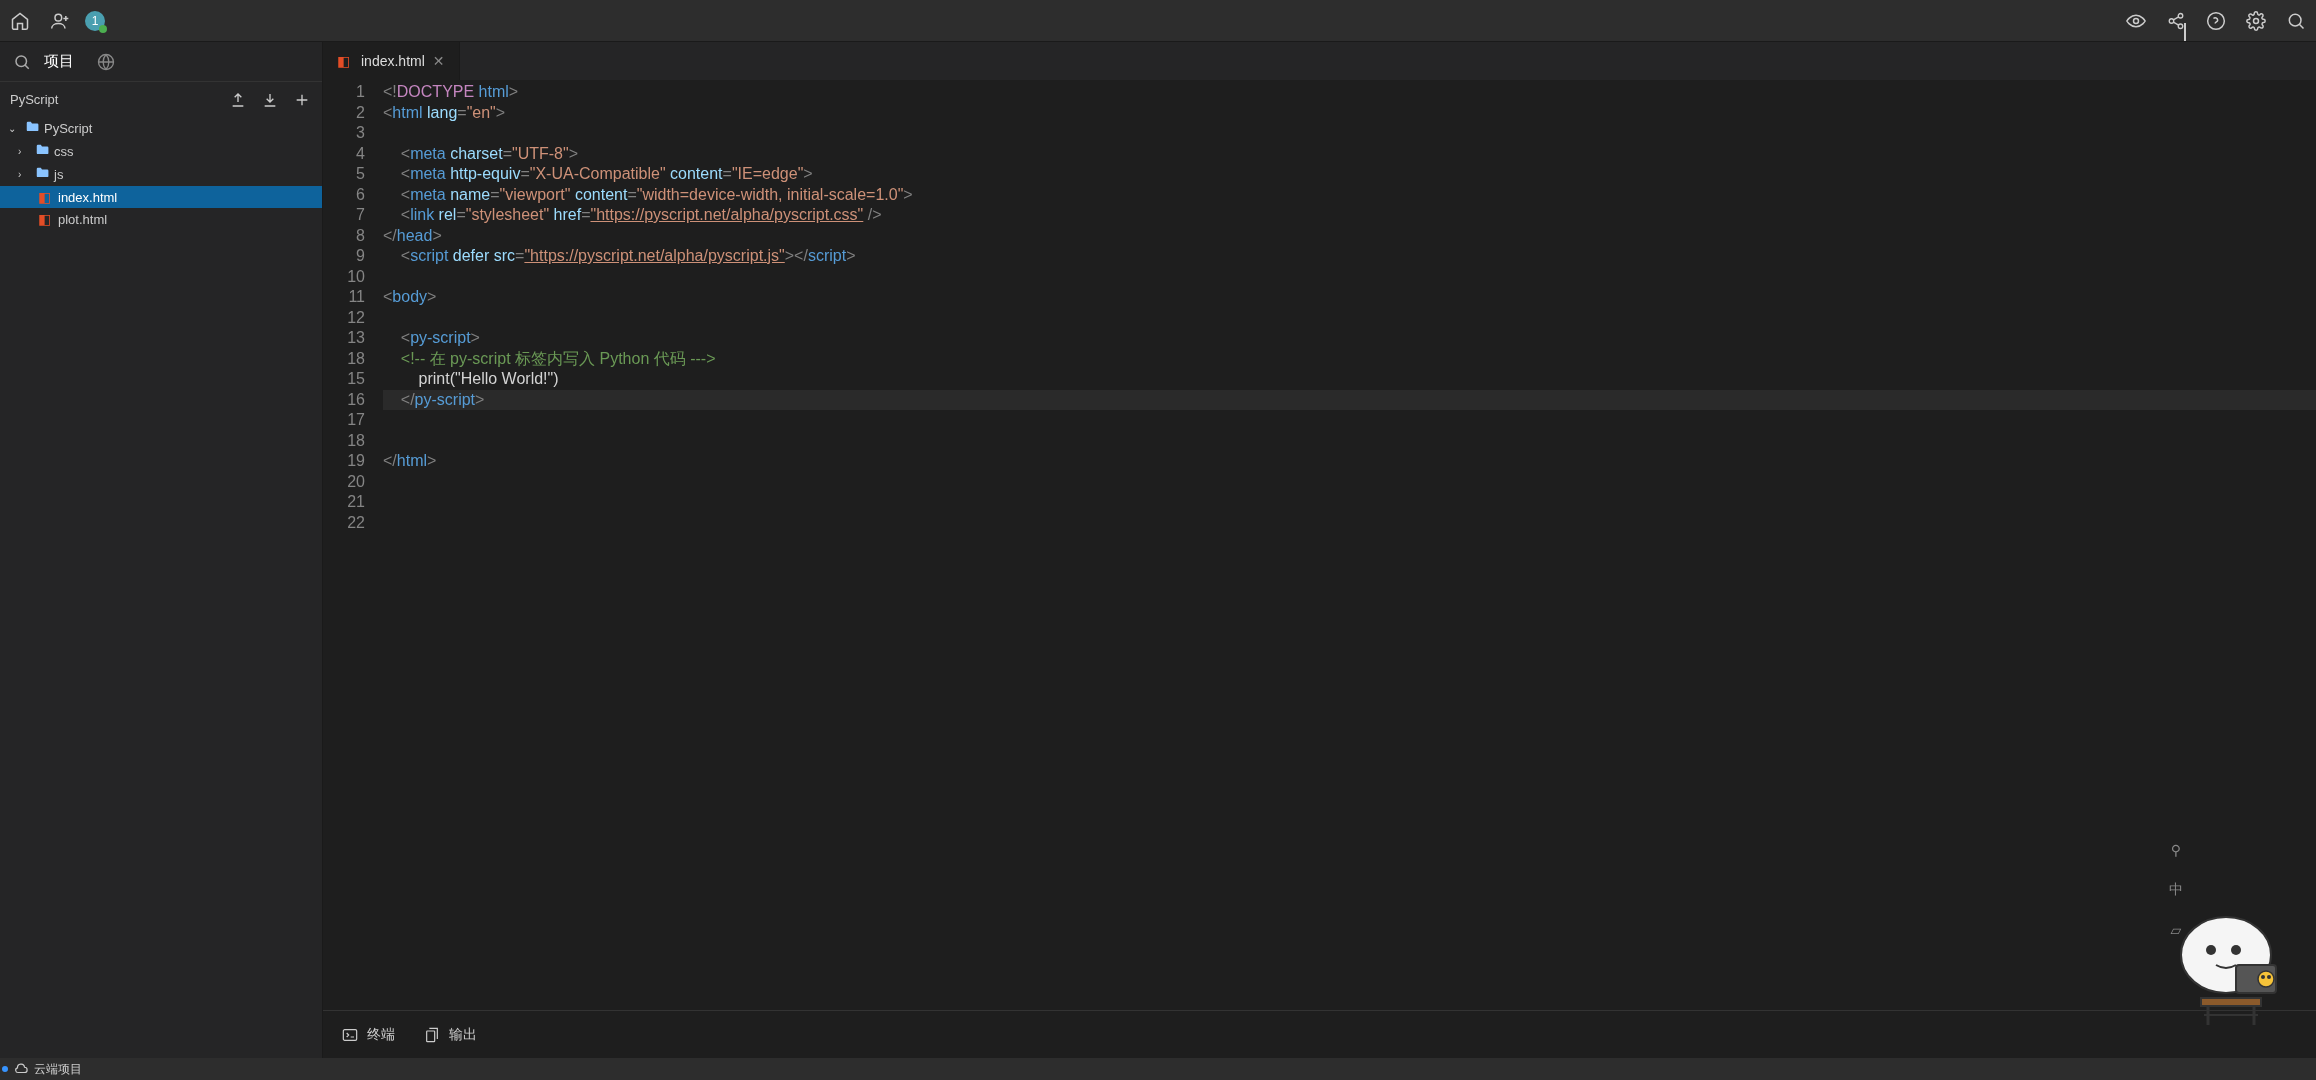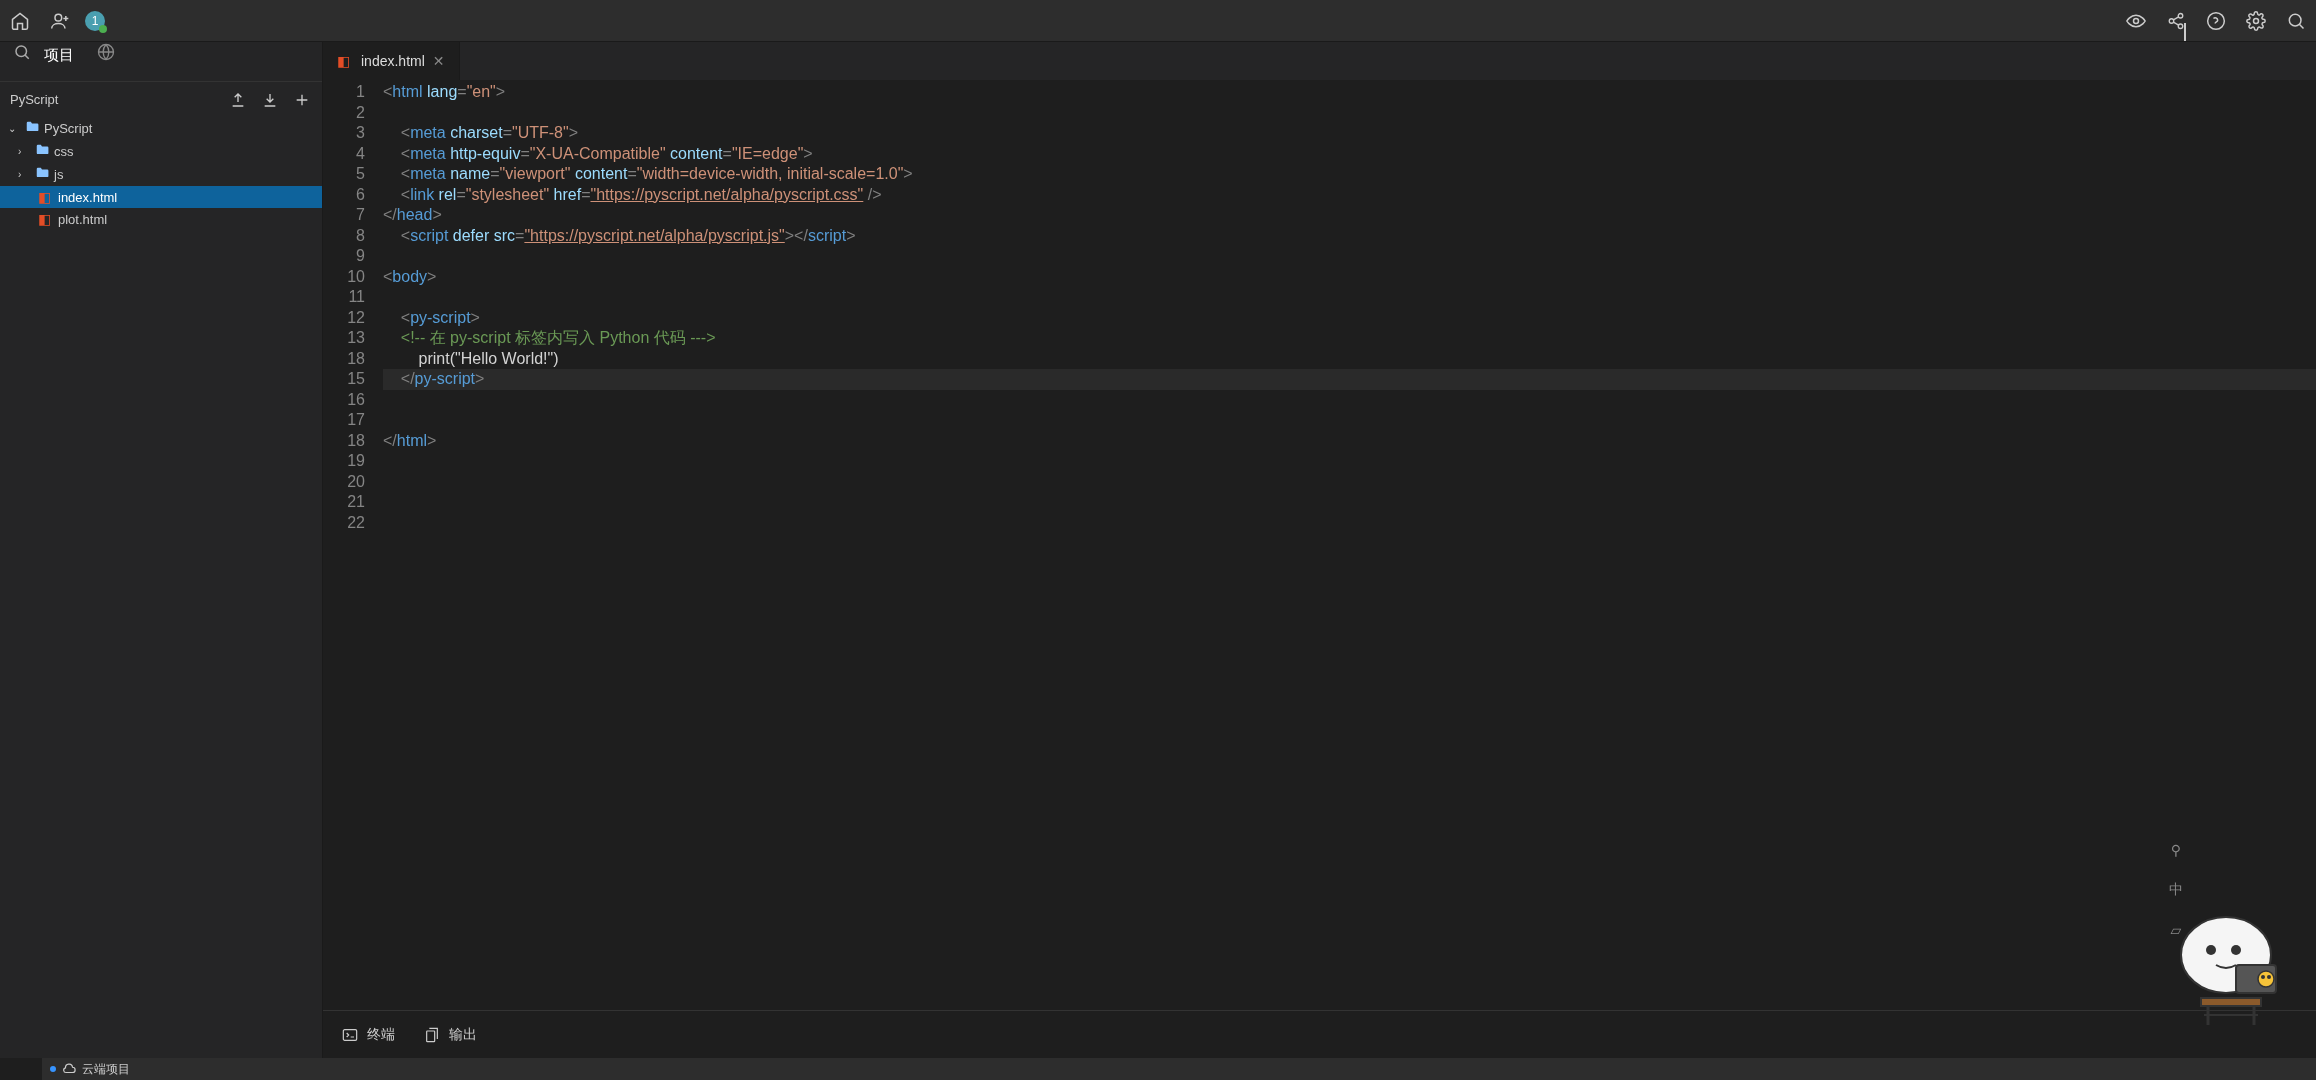--- a/index.html
+++ b/index.html
@@ -11,21 +11,21 @@
 .toolbar-right { margin-left: auto; display: flex; align-items: center; gap: 20px; }
 .icon-btn { width: 20px; height: 20px; display: flex; align-items: center; justify-content: center; color: #ccc; cursor: pointer; }
 .badge { background: #4a9fb0; color: #fff; border-radius: 50%; width: 20px; height: 20px; display: inline-flex; align-items: center; justify-content: center; font-size: 12px; margin-left: -5px; position: relative; }
 .badge-dot { position: absolute; bottom: -2px; right: -2px; width: 8px; height: 8px; background: #4caf50; border-radius: 50%; }
 
 
 .main { flex: 1; display: flex; }
 
 
 .sidebar { width: 323px; background: #252526; display: flex; flex-direction: column; border-right: 1px solid #1a1a1a; }
-.sidebar-tabs { height: 40px; display: flex; align-items: flex-start; padding: 0 12px; gap: 10px; border-bottom: 1px solid #333; }
+.sidebar-tabs { height: 40px; display: flex; align-items: center; padding: 0 12px; gap: 10px; border-bottom: 1px solid #333; }
 .search-icon { color: #aaa; }
 .sidebar-tab { color: #fff; font-size: 15px; padding: 4px 2px; }
 .globe-icon { margin-left: 10px; color: #888; }
 .project-header { height: 35px; display: flex; align-items: center; padding: 0 10px; color: #ccc; font-size: 13px; }
 .project-header-title { flex: 1; }
 .project-header-actions { display: flex; gap: 12px; }
 .tree { font-size: 13px; }
 .tree-item { display: flex; align-items: center; padding: 3px 8px; gap: 4px; cursor: pointer; }
 .tree-item.selected { background: #0e639c; color: #fff; }
 .tree-indent-1 { padding-left: 18px; }
@@ -54,21 +54,21 @@
 .str { color: #ce9178; }
 .link-str { color: #ce9178; text-decoration: underline; }
 .comment { color: #6a9955; }
 .keyword { color: #c586c0; }
 
 
 .bottom-panel { height: 48px; background: #1e1e1e; border-top: 1px solid #333; display: flex; align-items: center; padding: 0 18px; gap: 28px; color: #ccc; font-size: 14px; }
 .panel-item { display: flex; align-items: center; gap: 8px; cursor: pointer; }
 
 
-.statusbar { height: 22px; background: #2d2d2d; display: flex; align-items: center; padding: 0 8px; color: #ccc; font-size: 12px; gap: 6px; margin-left: 42px; }
+.statusbar { height: 22px; background: #2d2d2d; display: flex; align-items: center; padding: 0 2px; color: #ccc; font-size: 12px; gap: 6px; }
 .status-dot { width: 6px; height: 6px; background: #3794ff; border-radius: 50%; }
 
 
 .mascot-area { position: absolute; right: 20px; bottom: 50px; width: 130px; height: 120px; pointer-events: none; }
 .mascot-tools { position: absolute; right: 130px; bottom: 140px; display: flex; flex-direction: column; gap: 20px; color: #888; font-size: 14px; }
 .mascot-tool { width: 20px; height: 20px; display: flex; align-items: center; justify-content: center; border: 1px solid #555; border-radius: 3px; }
 
 .text-cursor { position: absolute; top: 23px; right: 130px; width: 2px; height: 18px; background: #ccc; }
 </style>
 </head>
@@ -228,20 +228,21 @@
           <div class="gutter-line">15</div>
           <div class="gutter-line">16</div>
           <div class="gutter-line">17</div>
           <div class="gutter-line">18</div>
           <div class="gutter-line">19</div>
           <div class="gutter-line">20</div>
           <div class="gutter-line">21</div>
           <div class="gutter-line">22</div>
       </div>
       <div class="code-lines">
+<div class="code-line"><span class="punc">&lt;!</span><span class="keyword">DOCTYPE</span><span class="tag"> html</span><span class="punc">&gt;</span></div>
 <div class="code-line"><span class="punc">&lt;</span><span class="tag">html</span><span class="attr"> lang</span><span class="punc">=</span><span class="str">"en"</span><span class="punc">&gt;</span></div>
 <div class="code-line"></div>
 <div class="code-line">    <span class="punc">&lt;</span><span class="tag">meta</span><span class="attr"> charset</span><span class="punc">=</span><span class="str">"UTF-8"</span><span class="punc">&gt;</span></div>
 <div class="code-line">    <span class="punc">&lt;</span><span class="tag">meta</span><span class="attr"> http-equiv</span><span class="punc">=</span><span class="str">"X-UA-Compatible"</span><span class="attr"> content</span><span class="punc">=</span><span class="str">"IE=edge"</span><span class="punc">&gt;</span></div>
 <div class="code-line">    <span class="punc">&lt;</span><span class="tag">meta</span><span class="attr"> name</span><span class="punc">=</span><span class="str">"viewport"</span><span class="attr"> content</span><span class="punc">=</span><span class="str">"width=device-width, initial-scale=1.0"</span><span class="punc">&gt;</span></div>
 <div class="code-line">    <span class="punc">&lt;</span><span class="tag">link</span><span class="attr"> rel</span><span class="punc">=</span><span class="str">"stylesheet"</span><span class="attr"> href</span><span class="punc">=</span><span class="link-str">"https://pyscript.net/alpha/pyscript.css"</span><span class="punc"> /&gt;</span></div>
 <div class="code-line"><span class="punc">&lt;/</span><span class="tag">head</span><span class="punc">&gt;</span></div>
 <div class="code-line">    <span class="punc">&lt;</span><span class="tag">script</span><span class="attr"> defer</span><span class="attr"> src</span><span class="punc">=</span><span class="link-str">"https://pyscript.net/alpha/pyscript.js"</span><span class="punc">&gt;&lt;/</span><span class="tag">script</span><span class="punc">&gt;</span></div>
 <div class="code-line"></div>
 <div class="code-line"><span class="punc">&lt;</span><span class="tag">body</span><span class="punc">&gt;</span></div>

